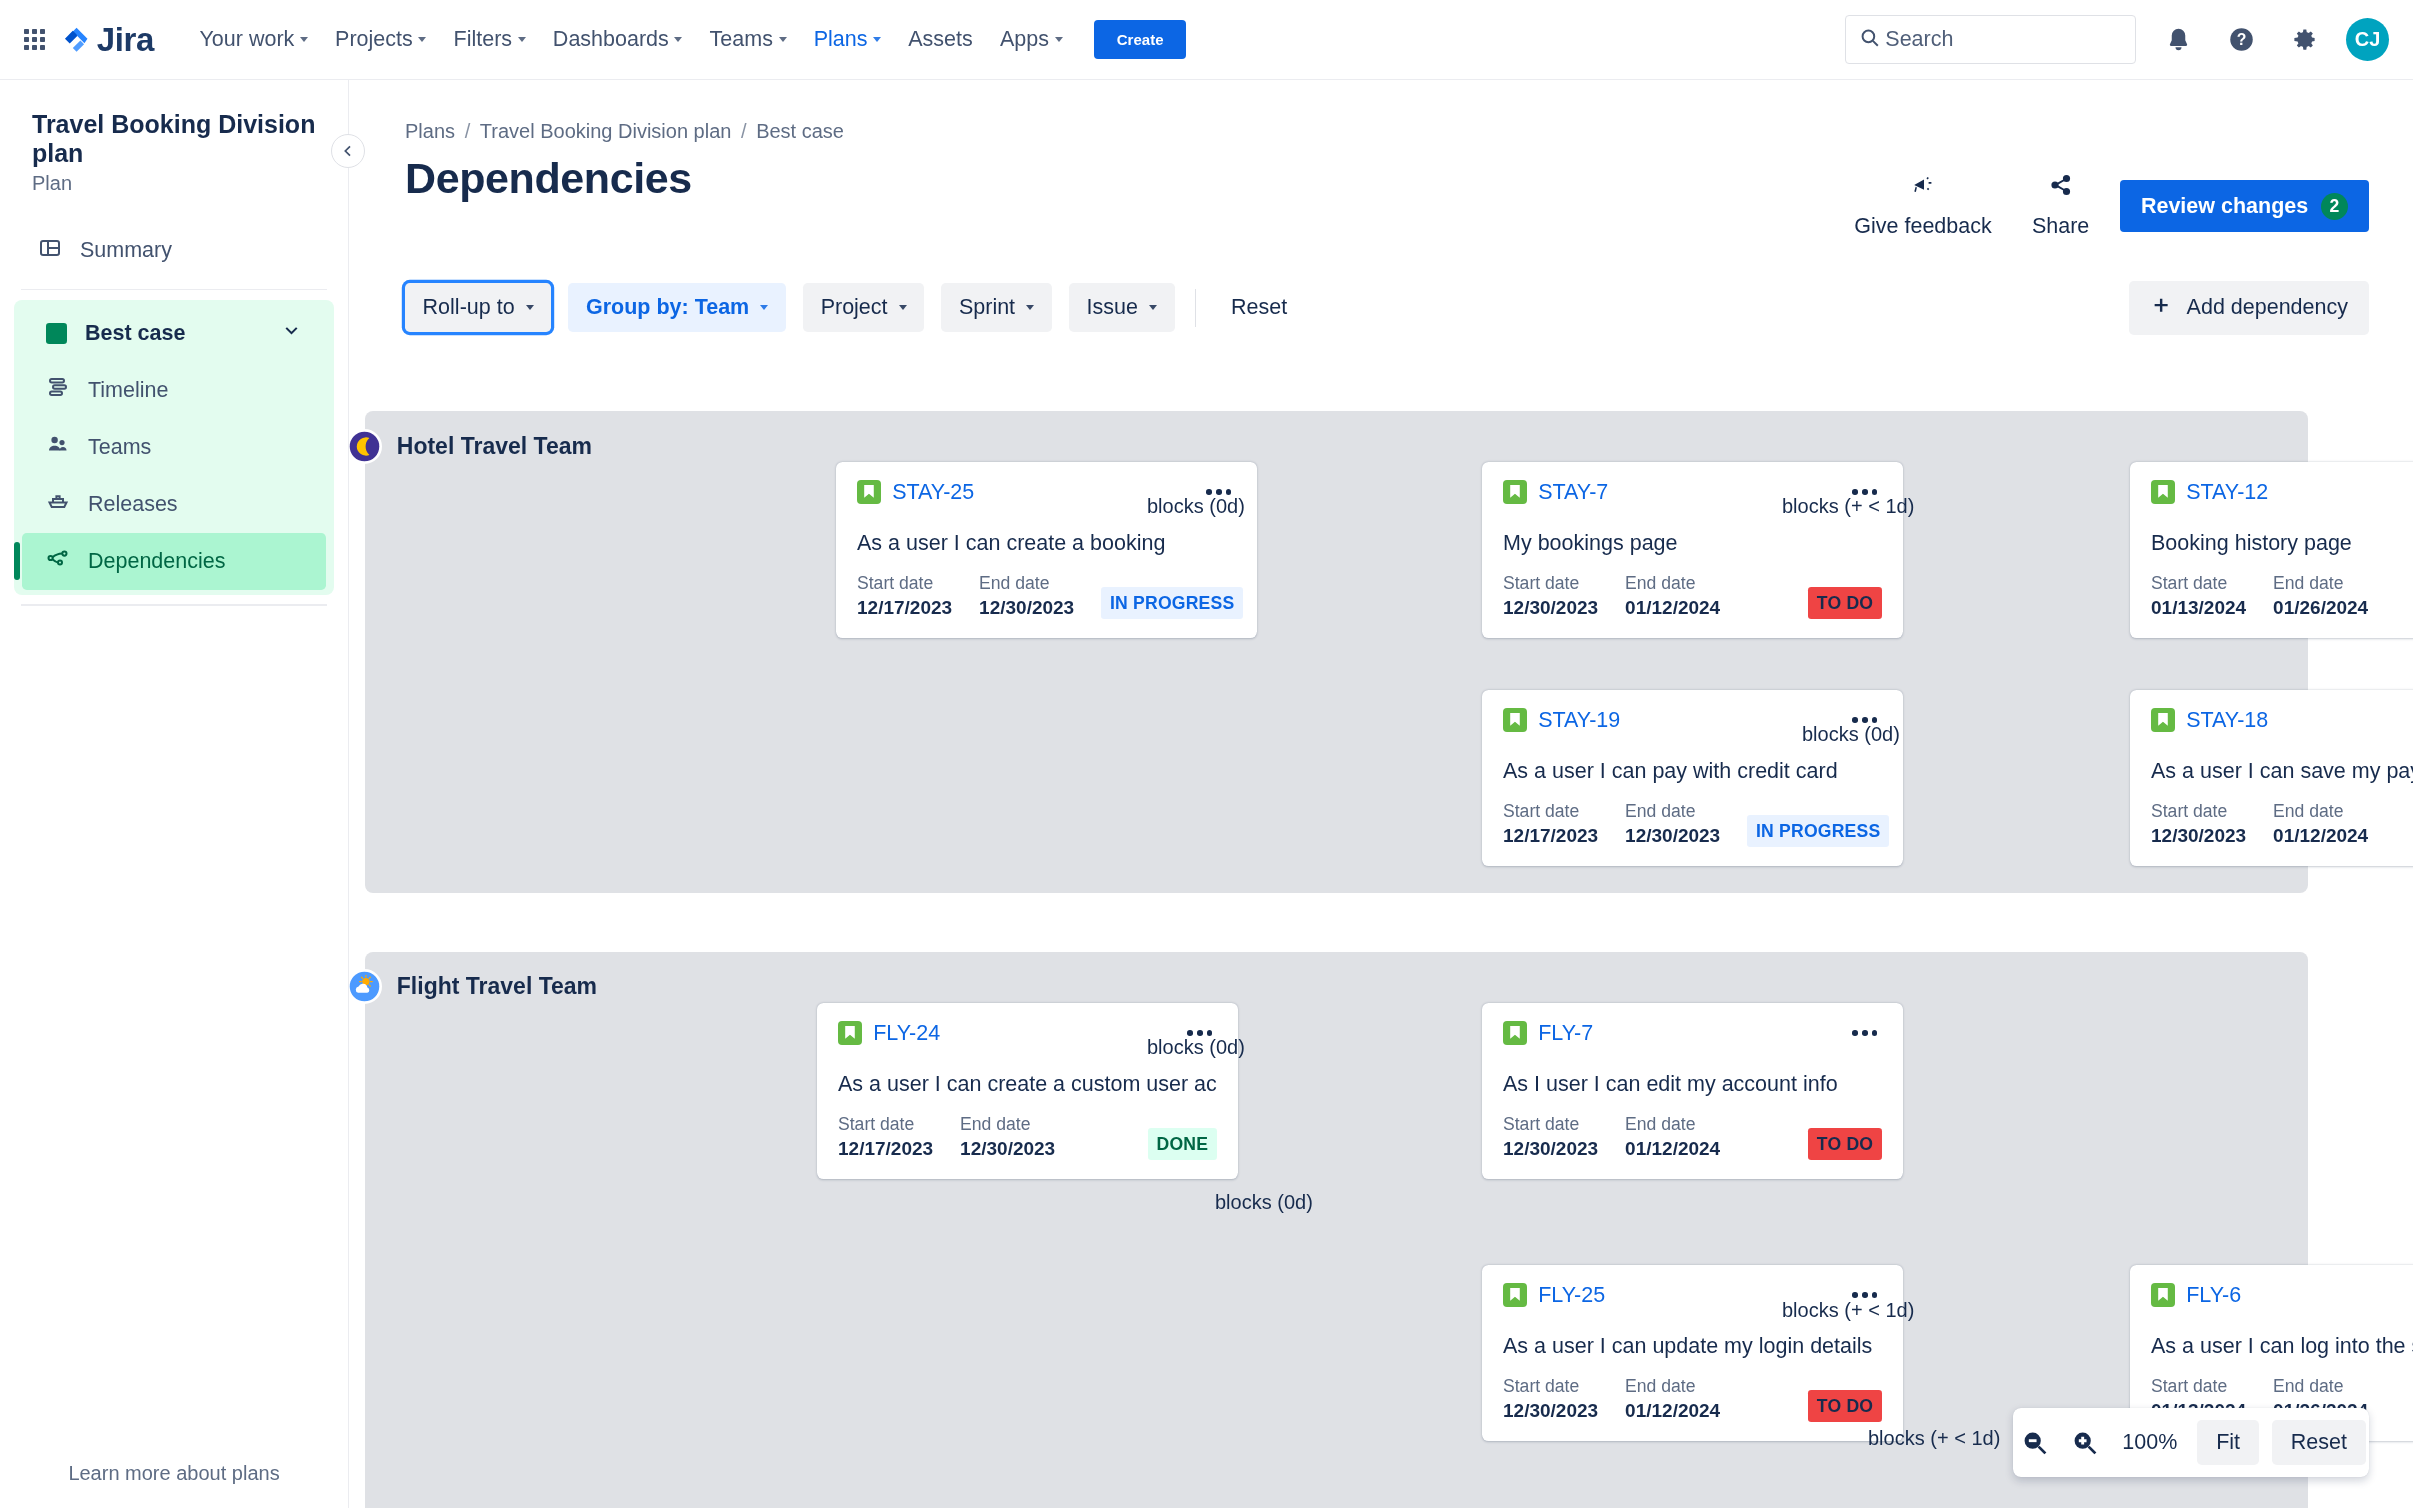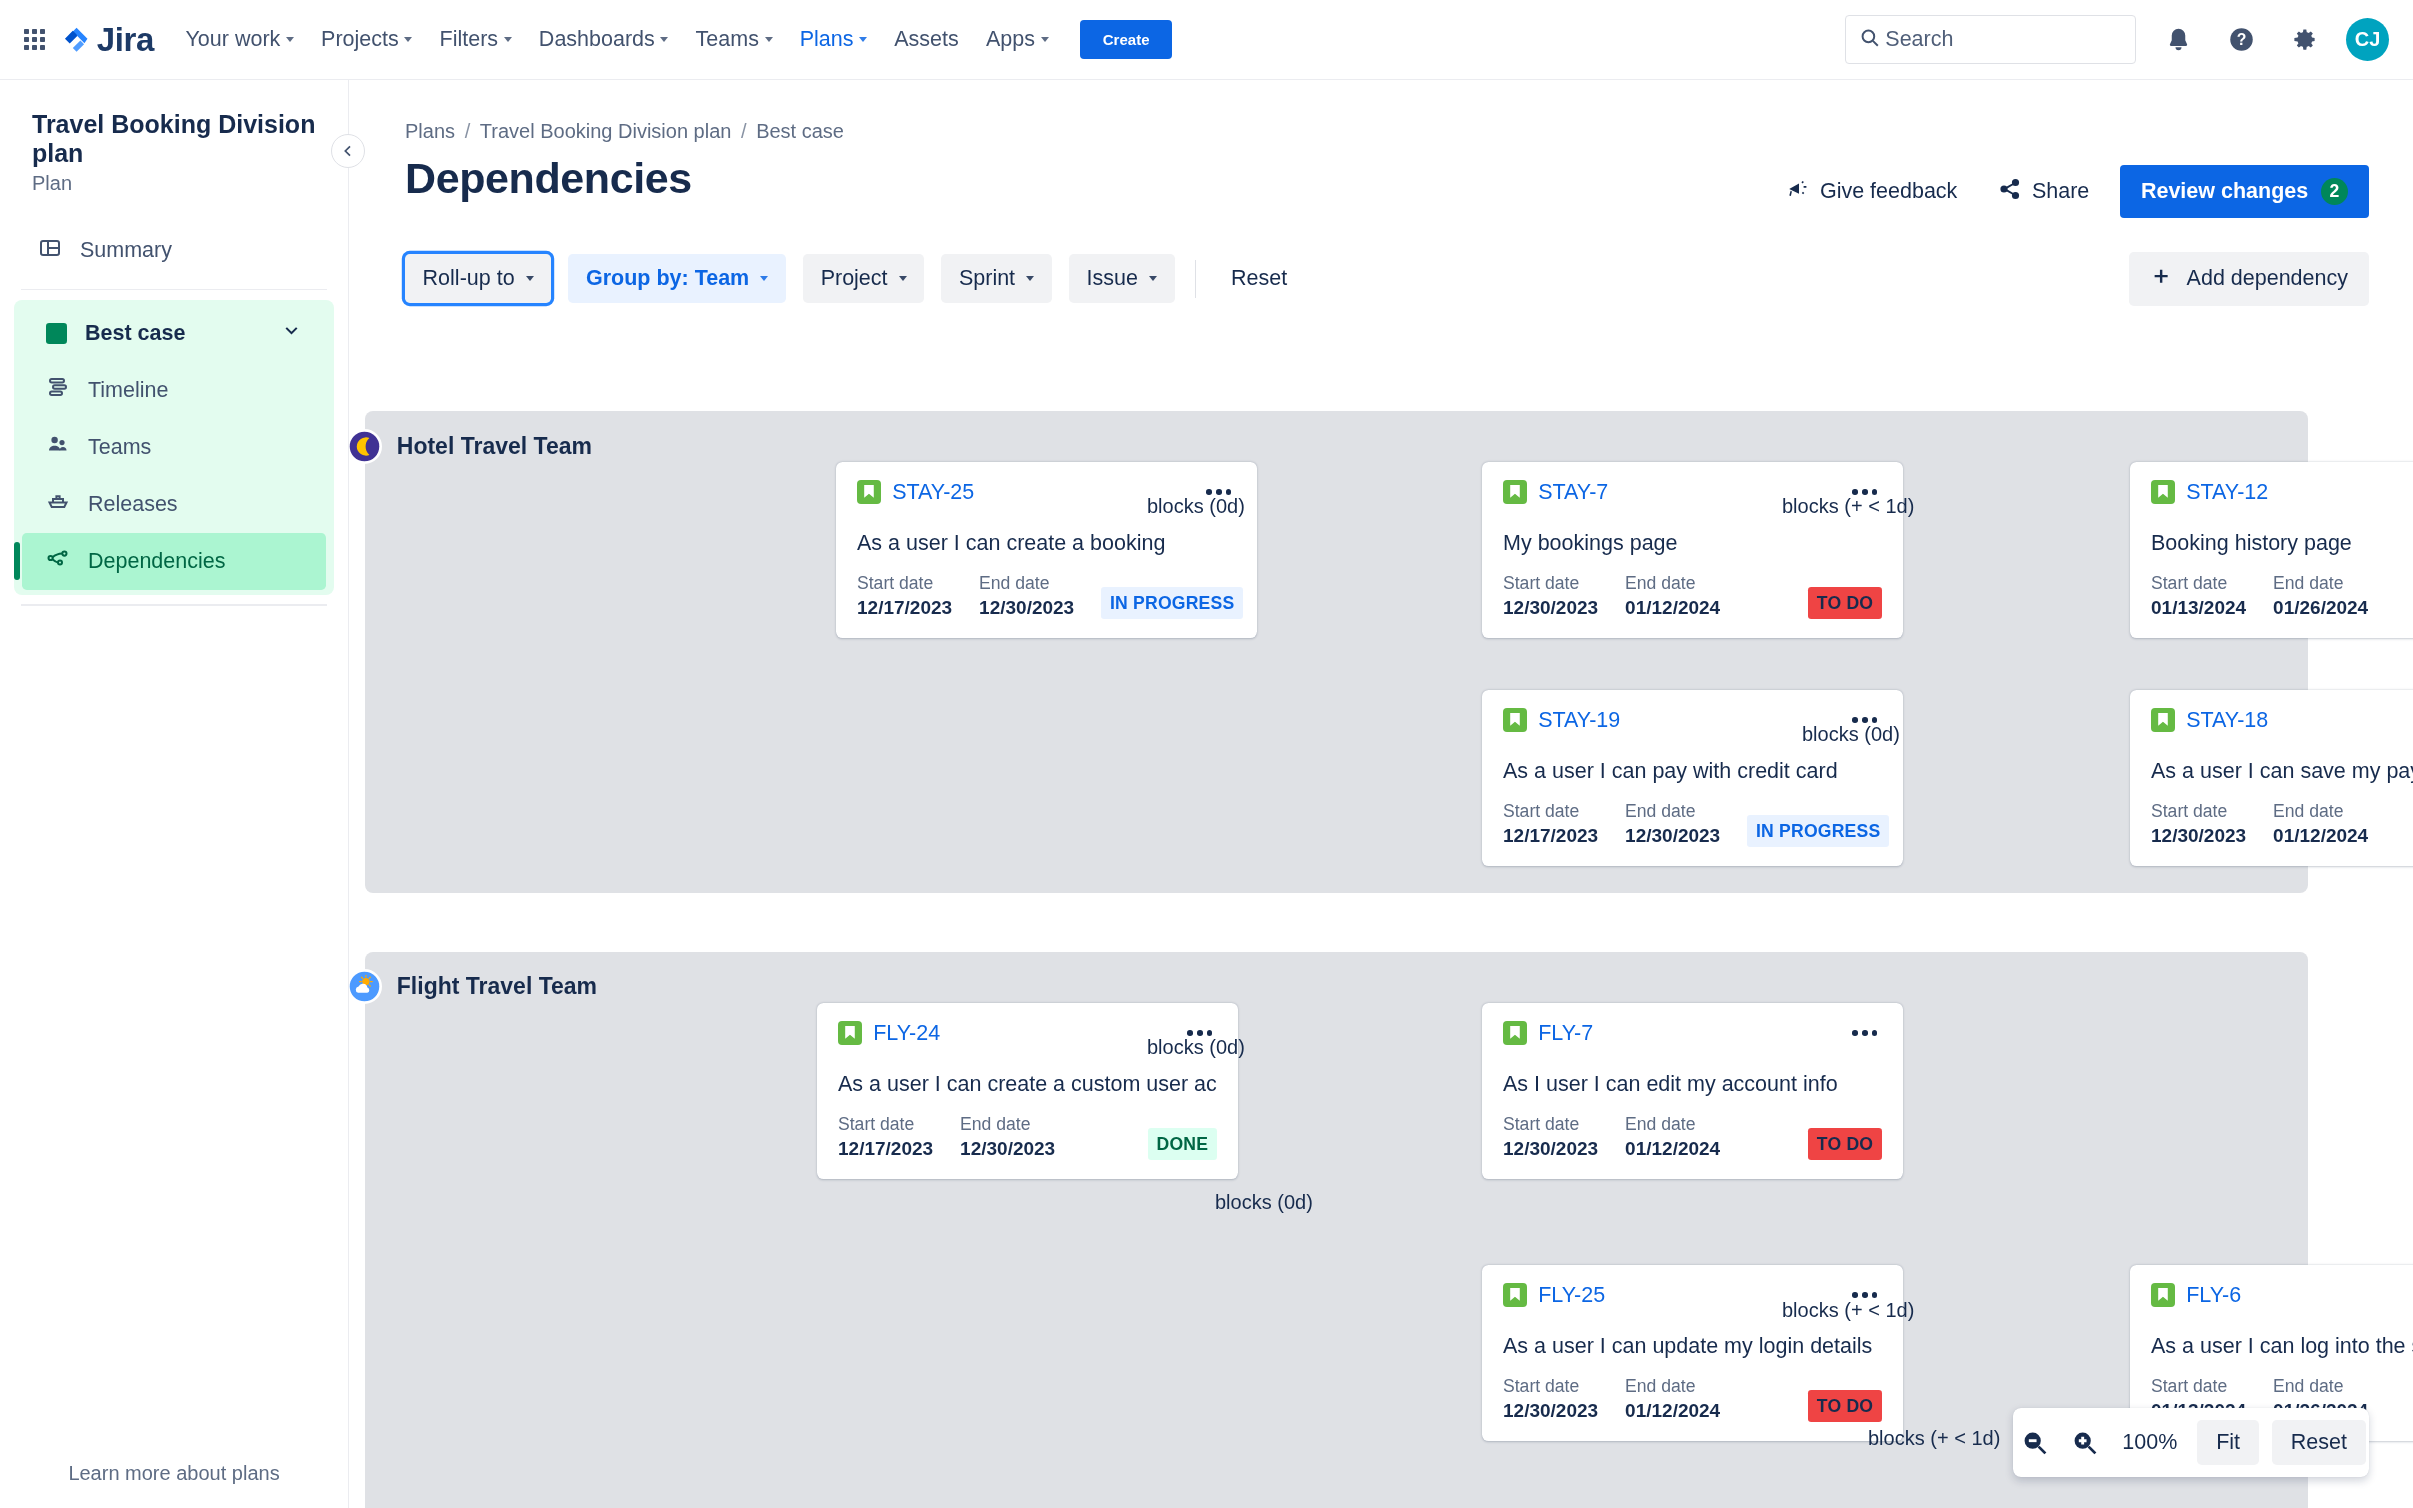--- a/index.html
+++ b/index.html
@@ -14,21 +14,21 @@
   
   #topnav {
     position: absolute; left: 0; top: 0; width: 2413px; height: 80px;
     background: #fff; border-bottom: 0.8px solid #ebecf0;
     display: flex; align-items: center; padding: 0 24px;
   }
   .grid-icon { width: 21px; height: 21px; display: grid;
     grid-template-columns: repeat(3, 1fr); grid-template-rows: repeat(3,1fr);
     gap: 2.4px; margin-right: 17.6px; cursor: pointer; }
   .grid-icon i { background: #42526e; border-radius: 0.8px; display:block; }
-  .jira-logo { display: flex; align-items: center; margin-right: 18px; cursor: pointer; }
+  .jira-logo { display: flex; align-items: center; margin-right: 32px; cursor: pointer; }
   .jira-mark { width: 27px; height: 27px; position: relative; margin-right: 7.2px; }
   .jira-word { font-size: 33px; font-weight: 600; color: #1d3a66; letter-spacing: -0.4px; }
   .nav-items { display: flex; align-items: center; gap: 0px; }
   .nav-item {
     display: flex; align-items: center; gap: 5.6px;
     font-size: 21.5px; color: #42526e; padding: 8px 13.6px;
     border-radius: 4px; cursor: pointer; white-space: nowrap;
   }
   .nav-item.active { color: #0c66e4; font-weight: 500; }
   .chev { width: 0; height: 0; border-left: 4.8px solid transparent;
@@ -94,21 +94,21 @@
   .crumbs a { color: #5e6c84; text-decoration: none; cursor: pointer; }
   .crumbs .sep { color: #8993a4; }
   .page-h {
     display: flex; align-items: flex-start; padding: 11.2px 45px 0 56px;
   }
   .page-title { font-size: 43px; font-weight: 700; color: #172b4d; letter-spacing:-0.4px; }
   .head-actions { margin-left: auto; display: flex; align-items: center;
     gap: 21px; padding-top: 11.2px; }
   .head-link { display: flex; align-items: center; gap: 10.4px;
     font-size: 21.5px; color: #172b4d; font-weight: 500; cursor: pointer;
-    padding: 8px 9.6px; border-radius: 4px; }
+    padding: 8px 9.6px; border-radius: 4px; flex-direction: column; }
   .review-btn {
     background: #0c66e4; color: #fff; font-size: 21.5px; font-weight: 600;
     border: none; border-radius: 4px; padding: 12.8px 21px; cursor: pointer;
     display: flex; align-items: center; gap: 12.8px; font-family: inherit;
   }
   .review-badge { background: #00875a; color:#fff; border-radius: 50%;
     min-width: 27px; height: 27px; font-size: 17.6px; font-weight: 700;
     display:flex; align-items:center; justify-content:center; padding: 0 3.2px; }
 
   

